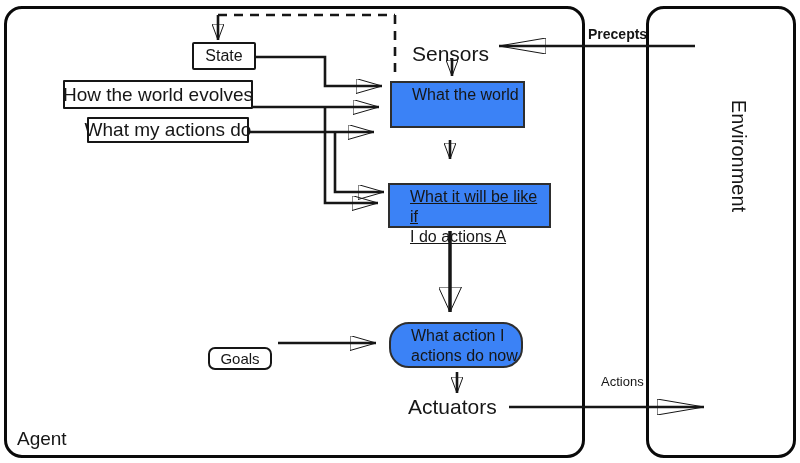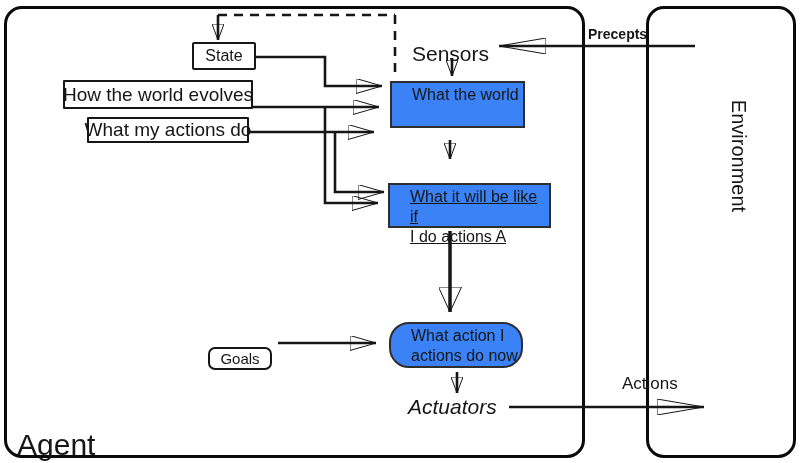--- a/index.html
+++ b/index.html
@@ -58,24 +58,24 @@
     padding: 2px 2px 0 20px;
     z-index: 3;
   }
   .proc span { display: block; }
   .proc-worldnow  { left: 390px; top: 81px;  width: 135px; height: 47px; }
   .proc-worldif   { left: 388px; top: 183px; width: 163px; height: 45px; text-decoration: underline; }
   .proc-actionnow { left: 389px; top: 322px; width: 134px; height: 46px; border-radius: 20px; }
 
   .lbl { position: absolute; white-space: nowrap; z-index: 3; }
   .lbl-sensors   { left: 412px; top: 42px;  font-size: 21px; }
-  .lbl-actuators { left: 408px; top: 395px; font-size: 21px; font-style: italic; }
-  .lbl-agent     { left: 17px;  top: 428px; font-size: 30px; }
+  .lbl-actuators { left: 408px; top: 395px; font-size: 21px; }
+  .lbl-agent     { left: 17px;  top: 428px; font-size: 19px; }
   .lbl-precepts  { left: 588px; top: 26px;  font-size: 14px; font-weight: bold; }
-  .lbl-actions   { left: 622px; top: 374px; font-size: 17px; }
+  .lbl-actions   { left: 601px; top: 374px; font-size: 13px; }
   .lbl-environment {
     left: 738px; top: 156px;
     font-size: 20px;
     transform: translate(-50%, -50%) rotate(90deg);
     transform-origin: center center;
   }
 </style>
 </head>
 <body>
 

